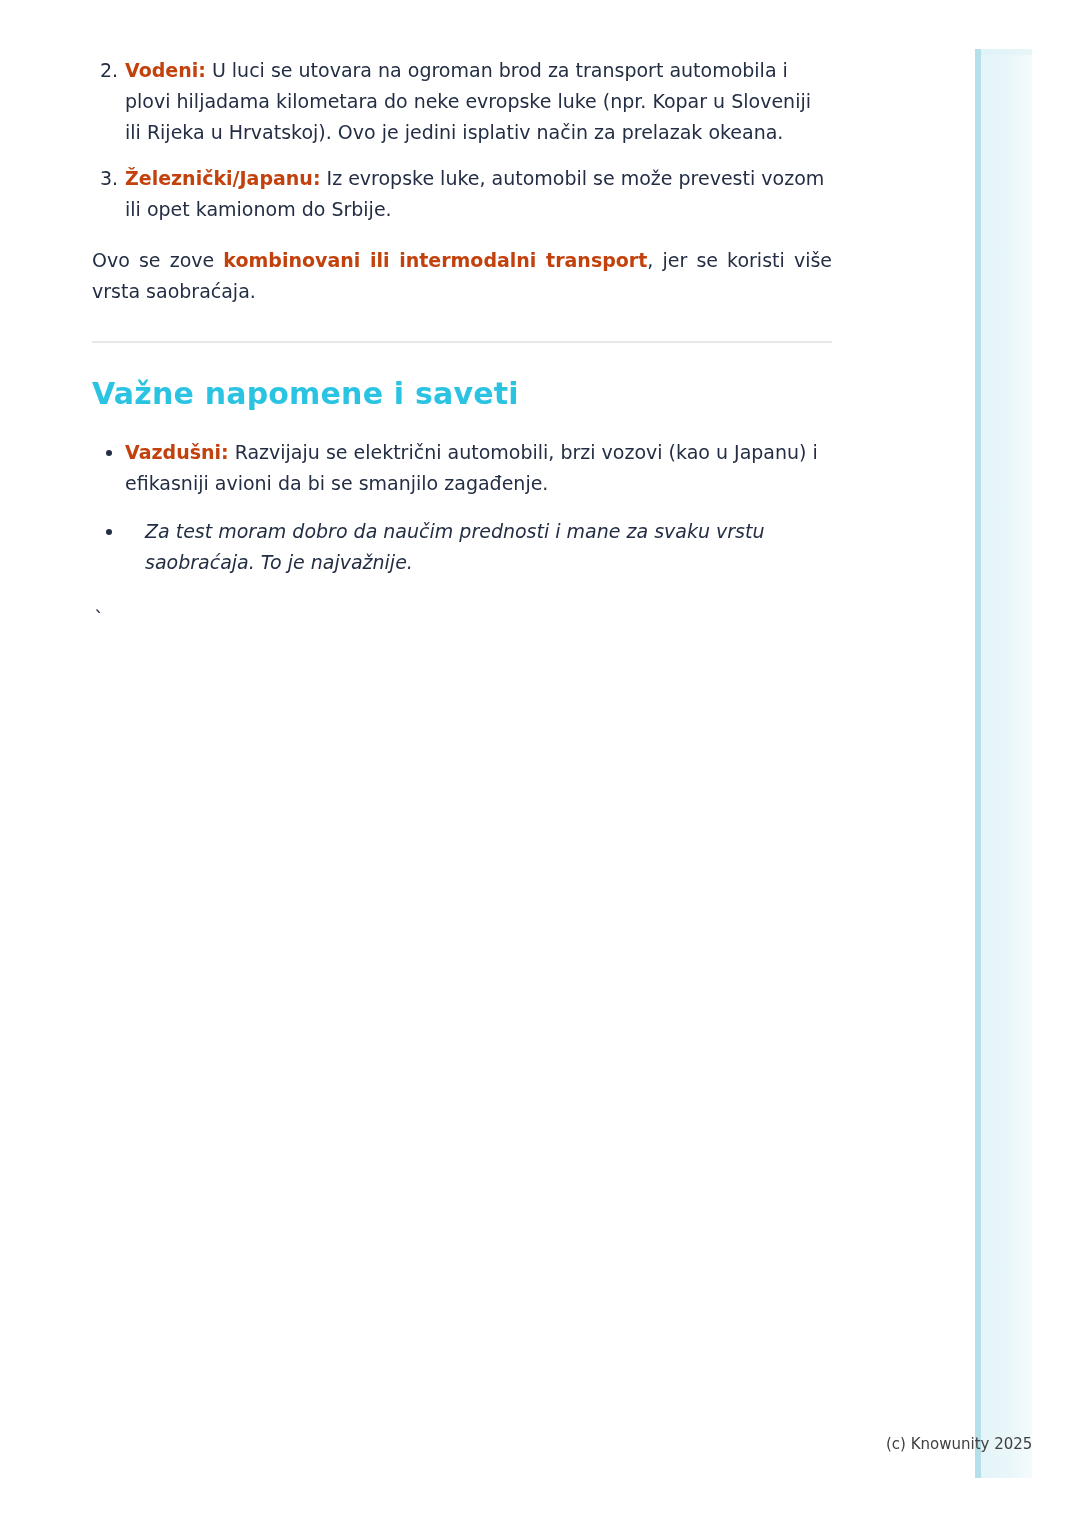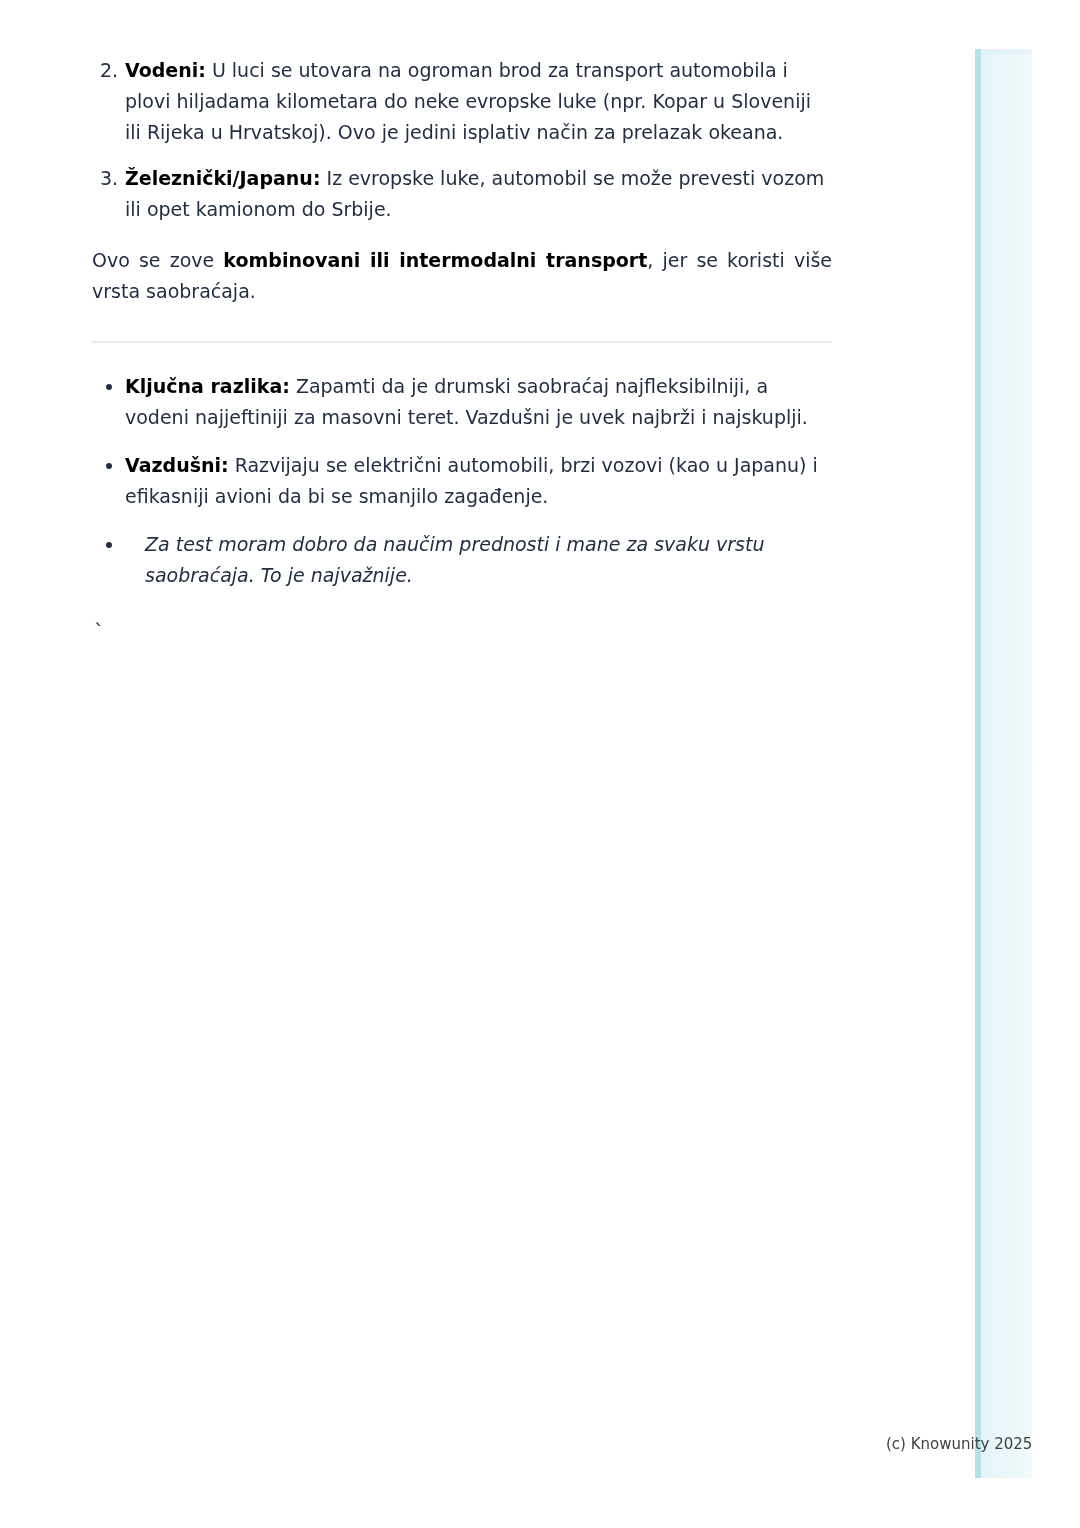--- a/index.html
+++ b/index.html
@@ -31,21 +31,21 @@
   .oitem {
     display: flex;
     padding-left: 8px;
     margin-bottom: 15px;
   }
   .oitem .num {
     flex: 0 0 25px;
     text-align: left;
   }
   .oitem .itext { flex: 1; }
-  b, strong { font-weight: 700; color: #000000; }
+  b, strong { font-weight: 700; color: #c2410c; }
 
   .para {
     margin-top: 20px;
     text-align: justify;
   }
 
   hr.divider {
     border: none;
     border-top: 2px solid #e8e8e8;
     margin-top: 34px;
@@ -138,31 +138,23 @@
           <strong>Železnički/Japanu:</strong>
           <span>Iz evropske luke, automobil se može prevesti vozom ili opet kamionom do Srbije.</span>
         </div>
       </div>
     </div>
 
     <p class="para"><span>Ovo se zove </span><strong>kombinovani ili intermodalni transport</strong><span>, jer se koristi više vrsta saobraćaja.</span></p>
 
     <hr class="divider">
 
+    <h2 class="section-heading">Važne napomene i saveti</h2>
 
     <div class="blist">
-      <div class="bitem">
-        <span class="marker">
-            <span class="dot"></span>
-          </span>
-        <div class="btext">
-          <strong>Ključna razlika:</strong>
-          <span>Zapamti da je drumski saobraćaj najfleksibilniji, a vodeni najjeftiniji za masovni teret. Vazdušni je uvek najbrži i najskuplji.</span>
-        </div>
-      </div>
       <div class="bitem">
         <span class="marker">
             <span class="dot"></span>
           </span>
         <div class="btext">
           <strong>Vazdušni:</strong>
           <span>Razvijaju se električni automobili, brzi vozovi (kao u Japanu) i efikasniji avioni da bi se smanjilo zagađenje.</span>
         </div>
       </div>
       <div class="bitem italic">

